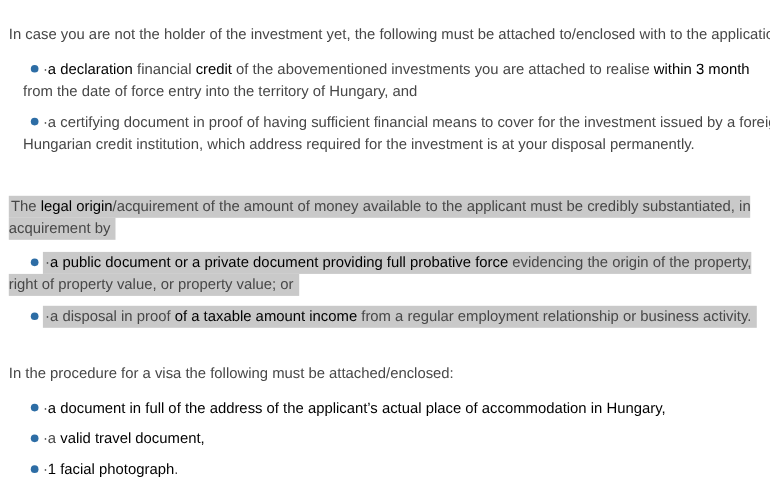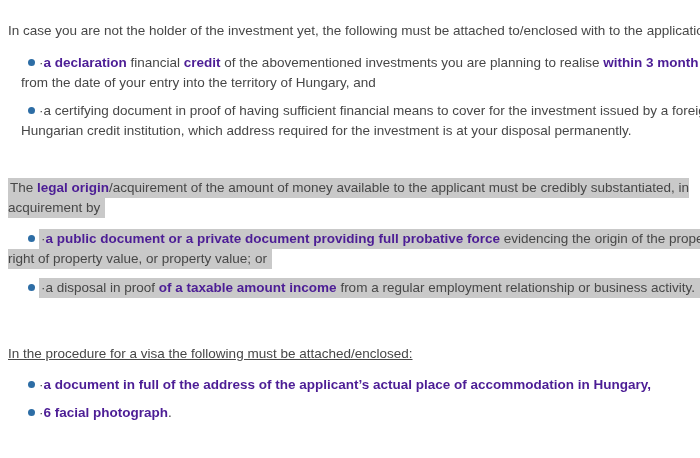--- a/index.html
+++ b/index.html
@@ -11,36 +11,36 @@
     font-family: "Liberation Sans", sans-serif;
     font-size: 13.5px;
     line-height: 20px;
     color: #474747;
   }
   .doc {
     padding: 21px 10px 0 8px;
     width: 676px;
   }
   p { margin: 0; white-space: nowrap; }
-  .b { font-weight: bold; color: #4c1d95; }
+  .b { font-weight: normal; color: #000000; }
   .intro-para { margin: 0 0 12px 0; }
   .li {
     margin: 0 0 8px 0;
     padding-left: 13px;
     text-indent: 7px;
     white-space: nowrap;
   }
   .li-flat {
     margin: 0 0 9px 0;
     padding-left: 0;
     text-indent: 20px;
     white-space: nowrap;
   }
   .hl-para { margin: 37px 0 11px 0; }
-  .visa-para { margin: 46px 0 11px 0; text-decoration: underline; }
+  .visa-para { margin: 32px 0 11px 0; }
   .bullet {
     display: inline-block;
     width: 7px;
     height: 7px;
     border-radius: 50%;
     background: #2d6da5;
     margin-right: 4px;
     vertical-align: 1.5px;
   }
   .hl {
@@ -51,22 +51,22 @@
 </head>
 <body>
 
 <div class="doc">
 
   <p class="intro-para">
     <span>In case you are not the holder of the investment yet, the following must be attached to/enclosed with to the application:</span>
   </p>
 
   <p class="li">
-    <span class="bullet"></span><span>·</span><span class="b">a declaration</span><span> financial </span><span class="b">credit</span><span> of the abovementioned investments you are planning to realise </span><span class="b">within 3 month</span><br>
-    <span>from the date of your entry into the territory of Hungary, and</span>
+    <span class="bullet"></span><span>·</span><span class="b">a declaration</span><span> financial </span><span class="b">credit</span><span> of the abovementioned investments you are attached to realise </span><span class="b">within 3 month</span><br>
+    <span>from the date of force entry into the territory of Hungary, and</span>
   </p>
 
   <p class="li">
     <span class="bullet"></span><span>·a certifying document in proof of having sufficient financial means to cover for the investment issued by a foreign or</span><br>
     <span>Hungarian credit institution, which address required for the investment is at your disposal permanently.</span>
   </p>
 
   <p class="hl-para">
     <span class="hl"><span>The </span><span class="b">legal origin</span><span>/acquirement of the amount of money available to the applicant must be credibly substantiated, in</span><br><span>acquirement by</span></span>
   </p>
@@ -80,18 +80,21 @@
   </p>
 
   <p class="visa-para">
     <span>In the procedure for a visa the following must be attached/enclosed:</span>
   </p>
 
   <p class="li">
     <span class="bullet"></span><span>·</span><span class="b">a document in full of the address of the applicant’s actual place of accommodation in Hungary,</span>
   </p>
 
+  <p class="li">
+    <span class="bullet"></span><span>·a </span><span class="b">valid travel document,</span>
+  </p>
 
   <p class="li">
-    <span class="bullet"></span><span>·</span><span class="b">6 facial photograph</span><span>.</span>
+    <span class="bullet"></span><span>·</span><span class="b">1 facial photograph</span><span>.</span>
   </p>
 
 </div>
 
 </body></html>

